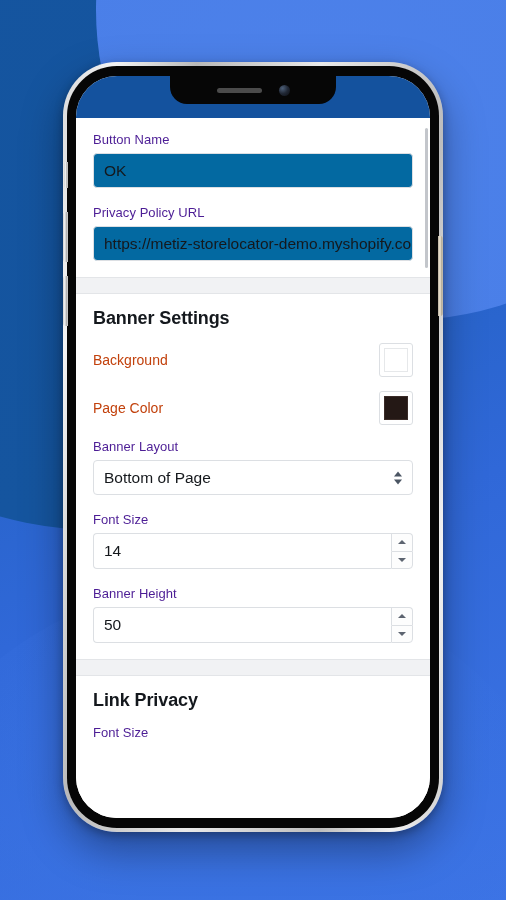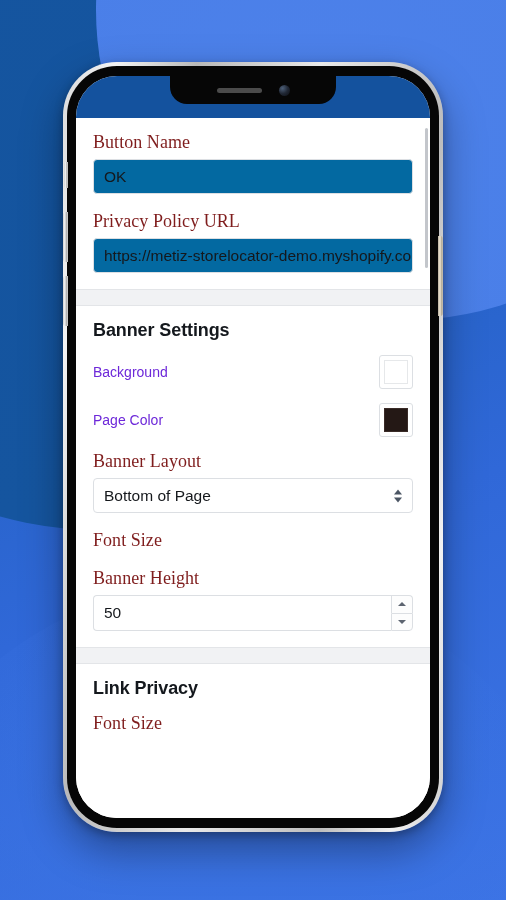--- a/index.html
+++ b/index.html
@@ -142,25 +142,24 @@
     overflow: hidden;
   }
 
   .pane { background: #ffffff; }
   .pane-pad { padding: 14px 17px 16px 17px; }
 
   .field { margin-bottom: 17px; }
   .field:last-child { margin-bottom: 0; }
 
   .field-label {
-    font-size: 18px;
-    color: #7f1d1d;
+    font-size: 13px;
+    color: #4c1d95;
     margin-bottom: 6px;
     letter-spacing: 0.05px;
-    font-family: Liberation Serif, serif;
   }
 
   .text-input {
     width: 100%;
     height: 35px;
     border: 1px solid #dcdfe3;
     border-radius: 4px;
     background: #0369a1;
     font-family: "Liberation Sans", sans-serif;
     font-size: 15.5px;
@@ -191,21 +190,21 @@
 
   
   .color-row {
     display: flex;
     align-items: center;
     justify-content: space-between;
     margin-bottom: 14px;
   }
   .color-row-label {
     font-size: 14px;
-    color: #6d28d9;
+    color: #c2410c;
   }
   .swatch-box {
     width: 34px;
     height: 34px;
     border: 1px solid #dcdfe3;
     border-radius: 3px;
     background: #fff;
     display: flex;
     align-items: center;
     justify-content: center;
@@ -383,20 +382,31 @@
                 <div class="select-box">Bottom of Page</div>
                 <div class="select-caret">
                   <div class="caret-up"></div>
                   <div class="caret-dn"></div>
                 </div>
               </div>
             </div>
 
             <div class="field">
               <div class="field-label">Font Size</div>
+              <div class="stepper-wrap">
+                <div class="stepper-input">14</div>
+                <div class="stepper-btns">
+                  <div class="step-btn step-up">
+                    <div class="step-arrow-up"></div>
+                  </div>
+                  <div class="step-btn step-dn">
+                    <div class="step-arrow-dn"></div>
+                  </div>
+                </div>
+              </div>
             </div>
 
             <div class="field">
               <div class="field-label">Banner Height</div>
               <div class="stepper-wrap">
                 <div class="stepper-input">50</div>
                 <div class="stepper-btns">
                   <div class="step-btn step-up">
                     <div class="step-arrow-up"></div>
                   </div>

